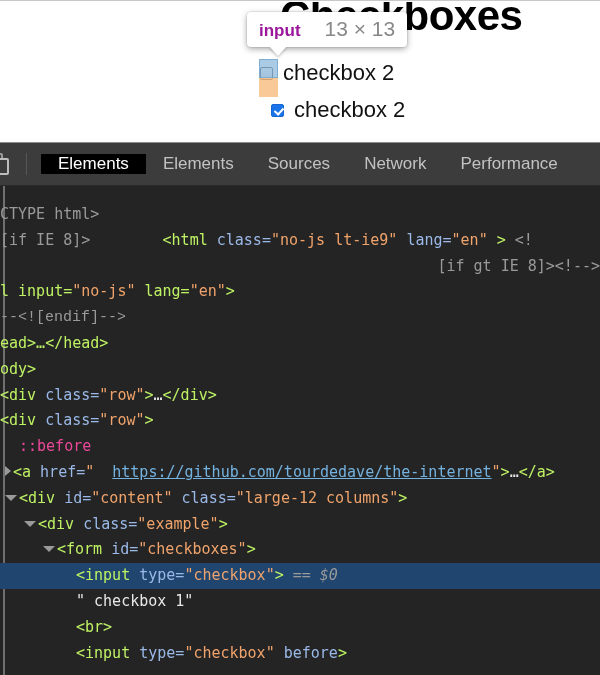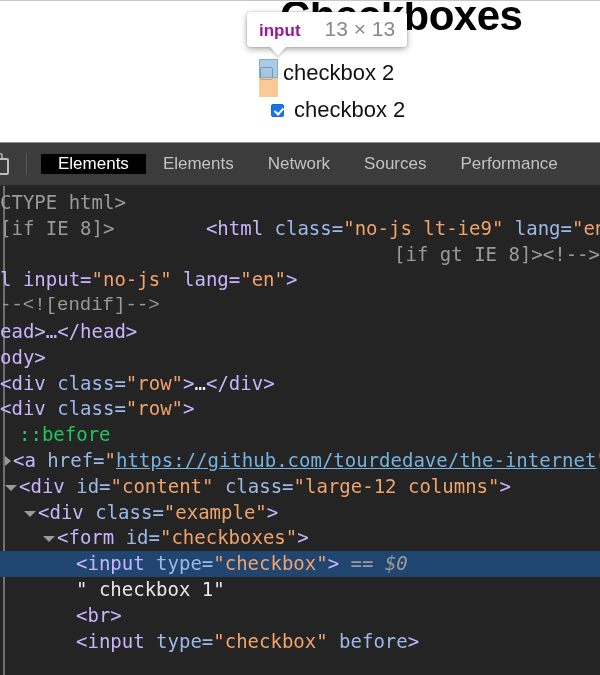--- a/index.html
+++ b/index.html
@@ -221,23 +221,23 @@
     color: #ffffff;
   }
 
   
   #dom-tree {
     position: relative;
     height: 489px;
     background: #242424;
     overflow: hidden;
     font-family: "DejaVu Sans Mono", monospace;
-    font-size: 19px;
+    font-size: 15px;
     line-height: 25.8px;
-    padding-top: 4px;
+    padding-top: 16px;
   }
 
   #tree-left-rule {
     position: absolute;
     left: 3px;
     top: 0;
     width: 2px;
     height: 489px;
     background: #6f6f6f;
   }
@@ -267,27 +267,27 @@
     margin-right: 2px;
   }
   .tri.open {
     border-left: 6px solid transparent;
     border-right: 6px solid transparent;
     border-top: 6px solid #9a9a9a;
     border-bottom: none;
     vertical-align: 2px;
   }
 
-  .tok-tag     { color: #c4b5fd; }
+  .tok-tag     { color: #bef264; }
   .tok-attr    { color: #9bb9e8; }
   .tok-val     { color: #f0a36b; }
   .tok-comment { color: #9a9a9a; }
   .tok-text    { color: #e8e8e8; }
-  .tok-pseudo  { color: #22c55e; }
-  .tok-link    { color: #74b2e0; text-decoration: underline; }
+  .tok-pseudo  { color: #ec4899; }
+  .tok-link    { color: #74b2e0; text-decoration: underline; margin-left: 18px; }
   .tok-sel     { color: #9a9a9a; font-style: italic; }
 </style>
 </head>
 <body>
 
 <div id="root">
 
   <div id="page-viewport">
     <div id="page-inner">
 
@@ -325,24 +325,24 @@
       </div>
       <div id="toolbar-separator"></div>
       <div id="tab-strip" style="display:flex;align-items:center;">
           <div class="dt-tab active">
             <span>Elements</span>
           </div>
           <div class="dt-tab">
             <span>Elements</span>
           </div>
           <div class="dt-tab">
+            <span>Sources</span>
+          </div>
+          <div class="dt-tab">
             <span>Network</span>
-          </div>
-          <div class="dt-tab">
-            <span>Sources</span>
           </div>
           <div class="dt-tab">
             <span>Performance</span>
           </div>
         </div>
     </div>
 
     <div id="dom-tree">
       <div id="tree-left-rule"></div>
       <div id="code-body">

